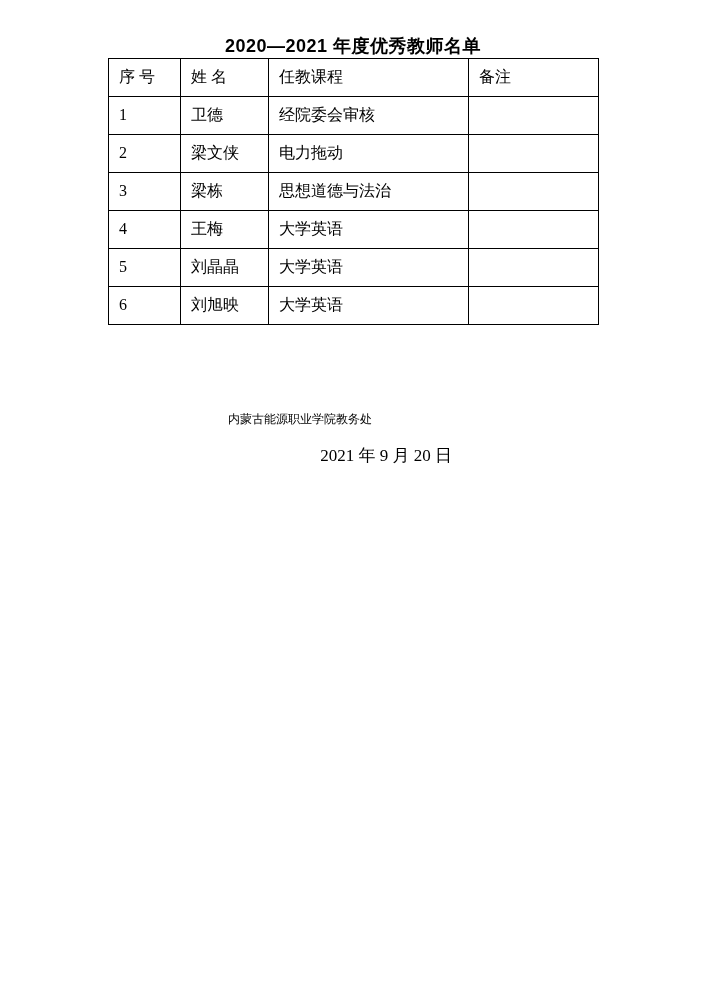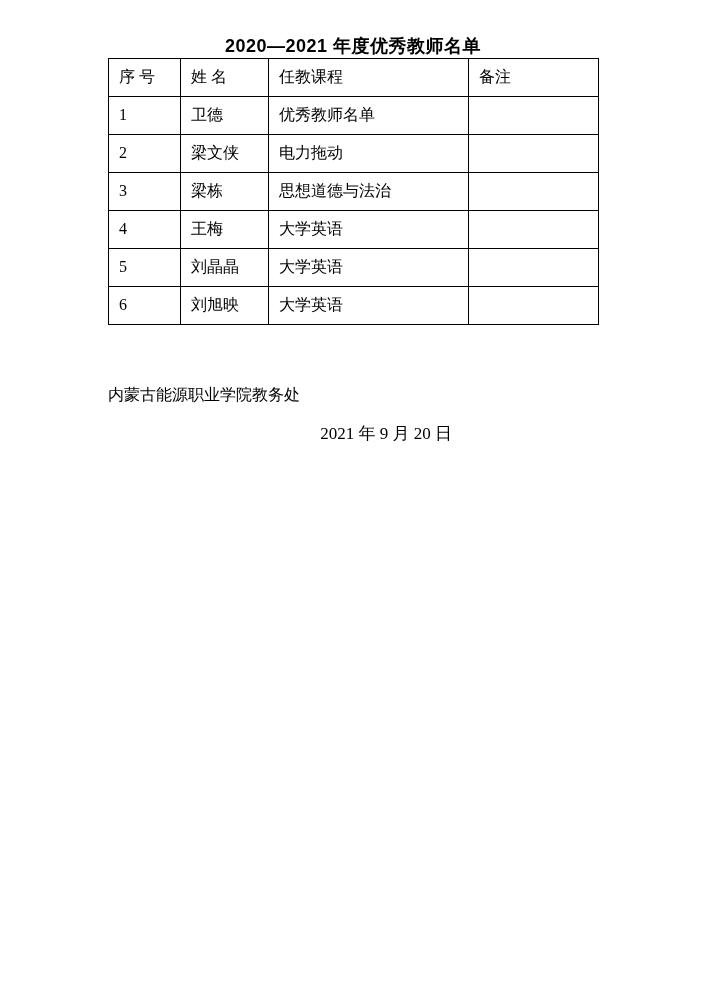--- a/index.html
+++ b/index.html
@@ -63,23 +63,23 @@
     text-align: left;
     padding: 7px 10px 8px 10px;
     height: 22px;
     vertical-align: middle;
   }
   table.roster col.c0 { width: 72px; }
   table.roster col.c1 { width: 88px; }
   table.roster col.c2 { width: 200px; }
   table.roster col.c3 { width: 130px; }
   .signature {
-    margin-top: 60px;
-    text-align: left;
-    font-size: 16px;
+    margin-top: 86px;
+    text-align: center;
+    font-size: 12px;
     padding-right: 106px;
   }
   .sign-date {
     margin-top: 16px;
     text-align: right;
     font-size: 17px;
     padding-right: 146px;
   }
 </style>
 </head>
@@ -103,21 +103,21 @@
         <th>序 号</th>
         <th>姓 名</th>
         <th>任教课程</th>
         <th>备注</th>
       </tr>
     </thead>
     <tbody>
       <tr>
         <td>1</td>
         <td>卫德</td>
-        <td>优秀教师名单</td>
+        <td>经院委会审核</td>
         <td></td>
       </tr>
       <tr>
         <td>2</td>
         <td>梁文侠</td>
         <td>电力拖动</td>
         <td></td>
       </tr>
       <tr>
         <td>3</td>

